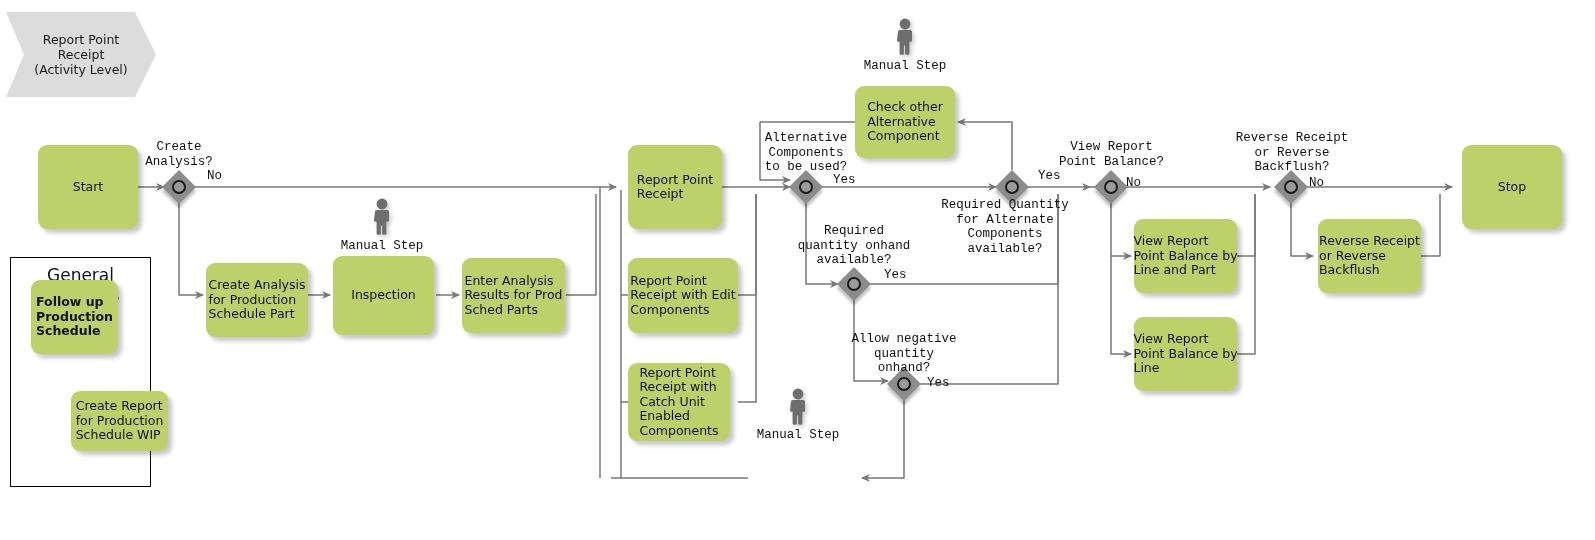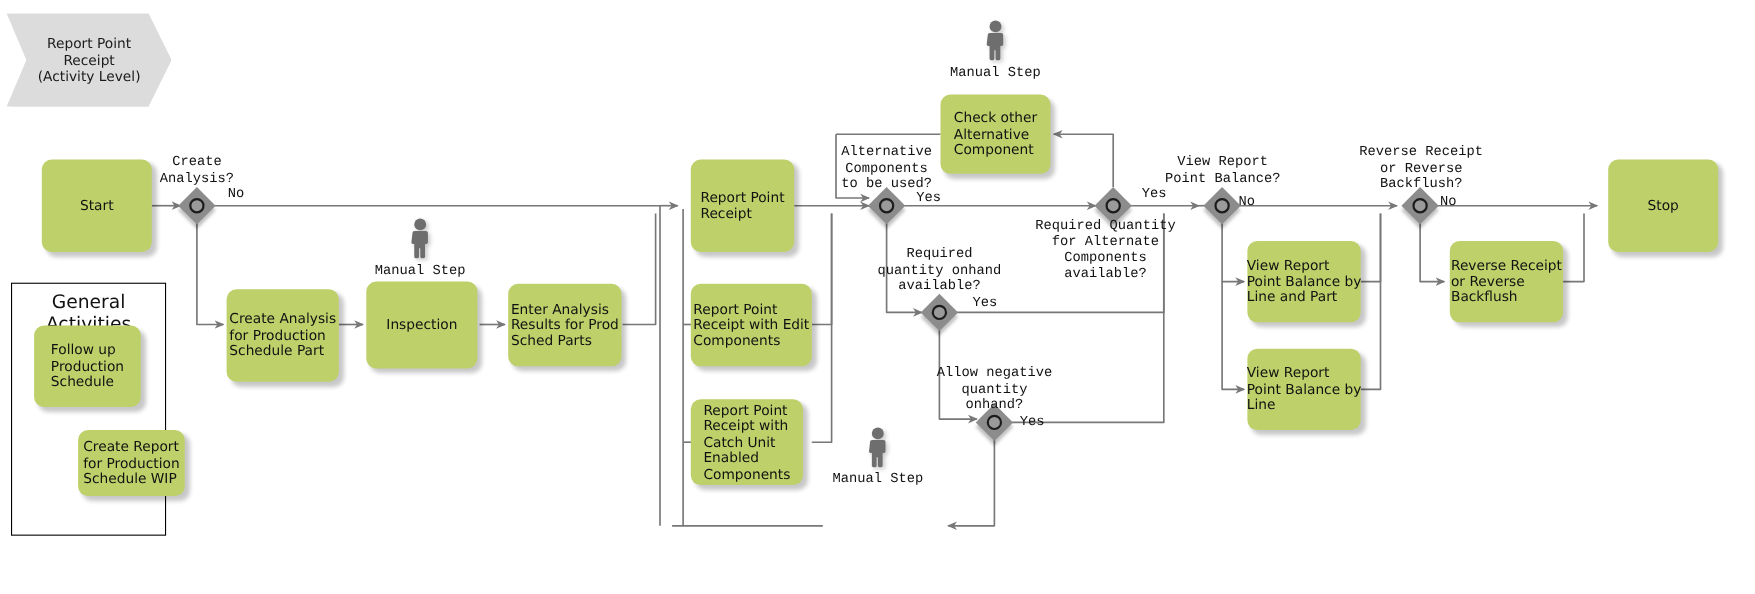--- a/index.html
+++ b/index.html
@@ -113,21 +113,21 @@
       <path d="M1421,256 H1440 V194"></path>
     </g>
   </svg>
 
   <div class="chevron" style="left: 6px; top: 12px; width: 150px; height: 85px; white-space: pre;">Report Point
 Receipt
 (Activity Level)</div>
 
   <div class="task" style="left: 38px; top: 145px; width: 100px; height: 84px; white-space: pre;">Start</div>
 
-  <div class="task" style="left: 206px; top: 263px; width: 102px; height: 84px; white-space: pre;">Create Analysis
+  <div class="task" style="left: 206px; top: 263px; width: 102px; height: 74px; white-space: pre;">Create Analysis
 for Production
 Schedule Part</div>
 
   <div class="task" style="left: 333px; top: 256px; width: 101px; height: 79px; white-space: pre;">Inspection</div>
 
   <div class="task" style="left: 462px; top: 258px; width: 103px; height: 75px; white-space: pre;">Enter Analysis
 Results for Prod
 Sched Parts</div>
 
   <div class="task" style="left: 628px; top: 145px; width: 94px; height: 84px; white-space: pre;">Report Point
@@ -237,21 +237,21 @@
   <div class="lbl" style="left: 855px; top: 59px; width: 100px; white-space: pre;">Manual Step</div>
 
   <svg class="person" style="left:786px;top:388px;" viewBox="0 0 24 38">
     <circle cx="12" cy="6" r="5.4" fill="#6e6e6e"></circle>
     <path d="M5 13.5 q0-1.6 1.8-1.6 h10.4 q1.8 0 1.8 1.6 v9 q0 1.3-1.5 1.3 h-1.1 v11.6 q0 1.3-1.4 1.3 h-1.6 q-1.3 0-1.3-1.3 v-7.8 h-1.2 v7.8 q0 1.3-1.3 1.3 h-1.6 q-1.4 0-1.4-1.3 v-11.6 h-1.1 q-1.5 0-1.5-1.3 z" fill="#6e6e6e"></path>
   </svg>
   <div class="lbl" style="left: 748px; top: 428px; width: 100px; white-space: pre;">Manual Step</div>
 
   <div class="group" style="left:10px;top:257px;width:139px;height:228px;">
     <div class="group-title" style="left:0;top:7px;">General Activities</div>
-    <div class="task" style="left: 20px; top: 38px; width: 97px; height: 74px; white-space: pre;">Follow up
+    <div class="task" style="left: 20px; top: 22px; width: 87px; height: 74px; white-space: pre; font-weight: bold;">Follow up
 Production
 Schedule</div>
     <div class="task" style="left: 20px; top: 133px; width: 97px; height: 60px; white-space: pre; margin-left: 40px;">Create Report
 for Production
 Schedule WIP</div>
   </div>
 
 </div>
 
 </body></html>

